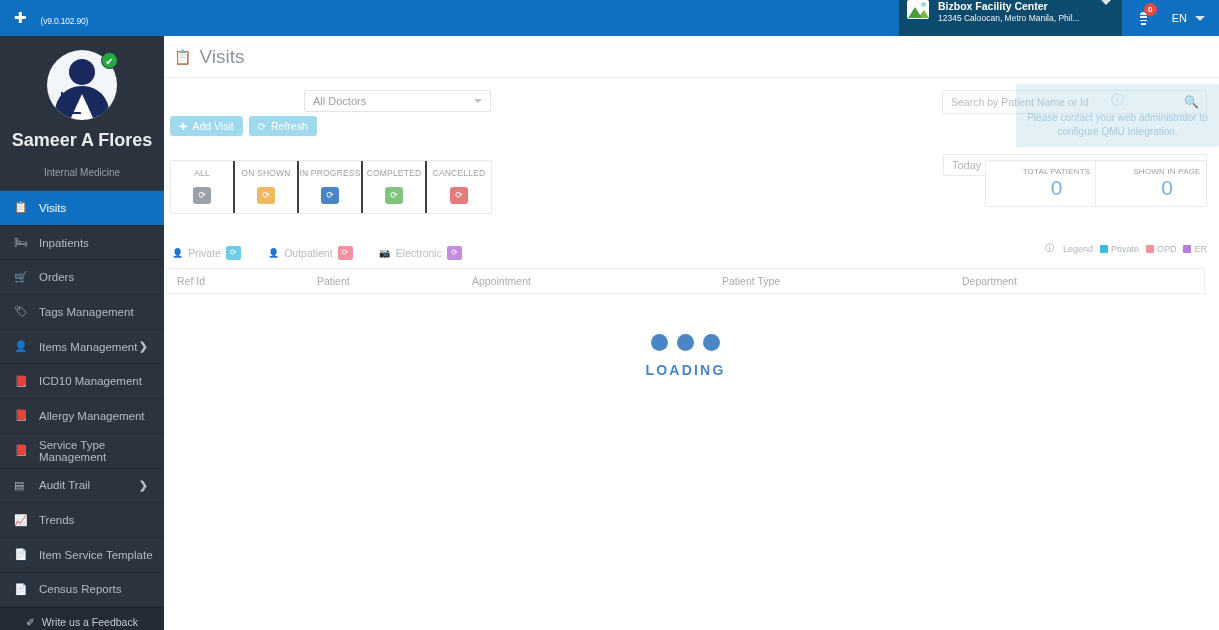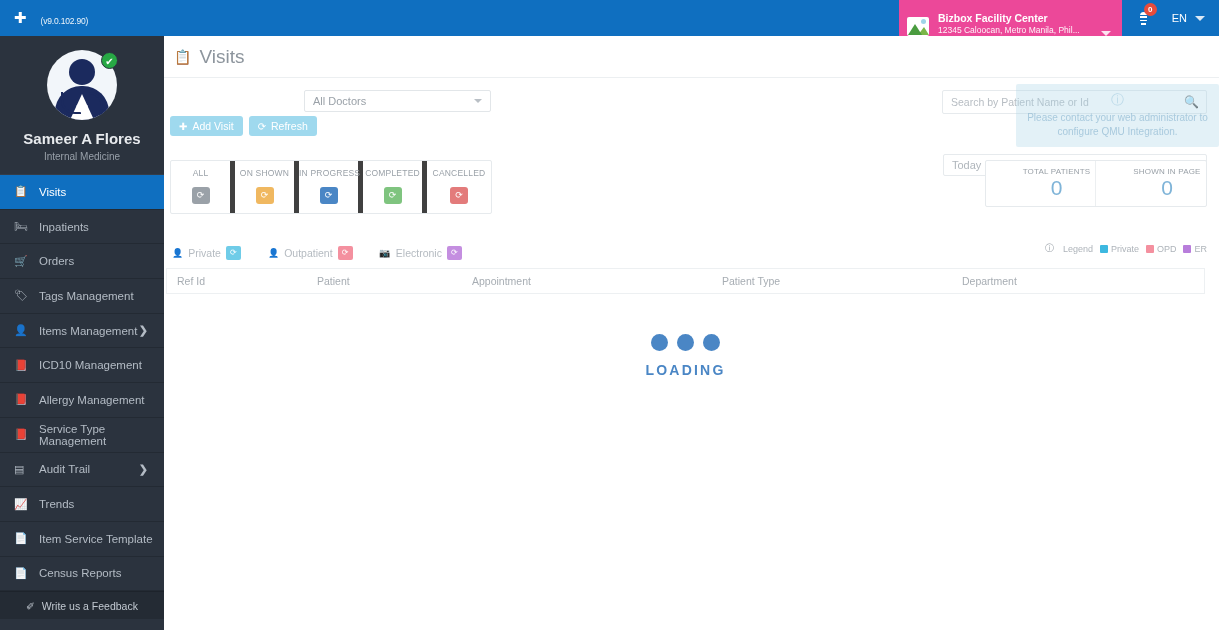--- a/index.html
+++ b/index.html
@@ -29,22 +29,22 @@
   .brand-title {
     font-size: 18px; font-weight: 400; letter-spacing: .1px;
   }
   .brand-version {
     font-size: 8.5px; margin-left: 5px; opacity: .92; letter-spacing: -.2px;
   }
   .topbar-right {
     margin-left: auto; display: flex; align-items: stretch; height: 36px;
   }
   .facility-block {
-    display: flex; align-items: flex-end; gap: 9px;
-    padding: 0 11px 0 8px; background: #ec4899;
+    display: flex; align-items: flex-start; gap: 9px;
+    padding: 0 11px 0 8px; background: #0c4a6e;
   }
   .facility-logo {
     width: 22px; height: 19px; position: relative;
     background: #ffffff; border-radius: 2px; overflow: hidden;
     flex: none;
   }
   .facility-logo .hill {
     position: absolute; left: 1px; bottom: 1px;
     width: 0; height: 0;
     border-left: 7px solid transparent; border-right: 7px solid transparent;
@@ -144,21 +144,21 @@
     color: #fff; font-size: 14px; font-weight: 700; line-height: 1;
   }
   .av-check {
     position: absolute; right: -1px; top: 2px;
     width: 17px; height: 17px; border-radius: 50%;
     background: #27a844; color: #fff;
     font-size: 10px; line-height: 17px; text-align: center;
     border: 1.5px solid #2b333e;
   }
   .profile-name {
-    color: #e8ebee; font-size: 15px; font-weight: 700; margin-bottom: 4px;
+    color: #e8ebee; font-size: 18px; font-weight: 700; margin-bottom: 16px;
   }
   .profile-role { color: #98a0a9; font-size: 10px; }
 
   .nav { border-top: 1px solid #343c47; }
   .nav-item {
     display: flex; align-items: center;
     height: 34.7px; padding-left: 14px;
     color: #b4bcc5; font-size: 11.5px;
     border-bottom: 1px solid #232a33;
     position: relative; cursor: pointer;
@@ -252,21 +252,21 @@
   .date-select .dcaret2 { margin-left: auto; font-size: 10px; color: #b9bfc5; }
 
   
   .status-cards {
     position: absolute; left: 6px; top: 124px;
     display: flex; border: 1px solid #e6eaed; border-radius: 2px;
     background: #fff; overflow: hidden;
   }
   .scard {
     width: 64px; padding: 7px 0 9px; text-align: center;
-    border-right: 5px solid #404040; cursor: pointer;
+    border-right: 2px solid #404040; cursor: pointer;
   }
   .scard:last-child { border-right: none; }
   .scard-label {
     font-size: 8.5px; color: #9aa1a8; letter-spacing: .2px;
     margin-bottom: 6px; white-space: nowrap;
   }
   .scard-badge {
     display: inline-block; width: 18px; height: 17px; border-radius: 3px;
     color: #fff; font-size: 9px; line-height: 17px;
   }

